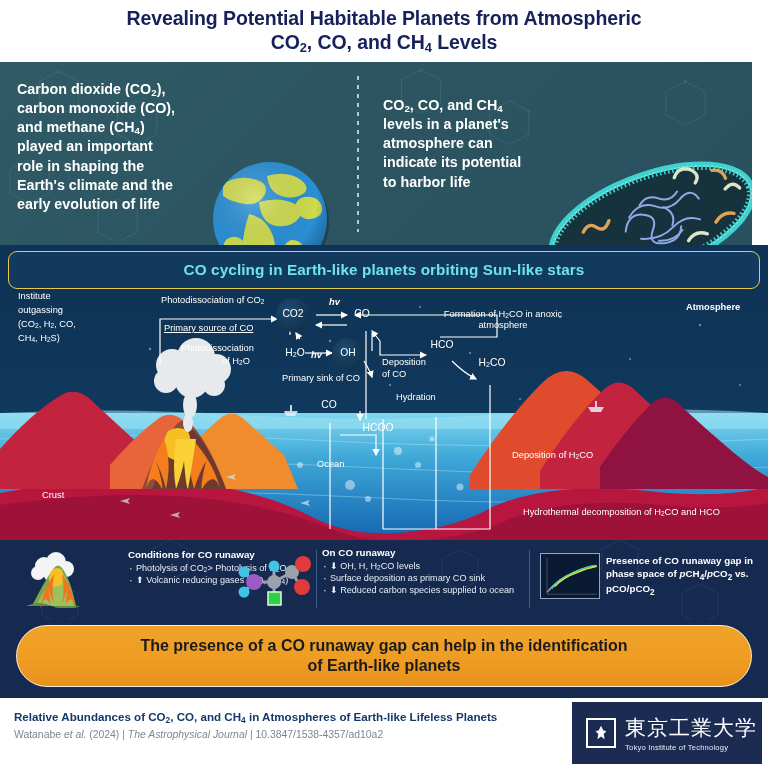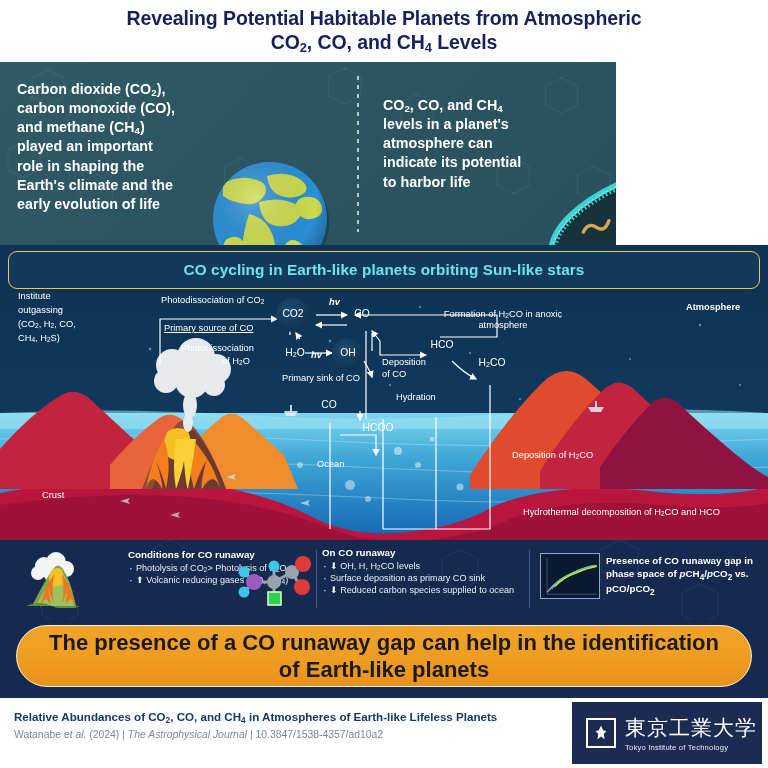--- a/index.html
+++ b/index.html
@@ -16,21 +16,21 @@
     background:#ffffff; display:flex; align-items:center; justify-content:center;
   }
   .title-text {
     text-align:center; color:#16205a; font-weight:bold; font-size:19.5px;
     line-height:1.22; letter-spacing:-0.1px;
   }
   .title-text sub { font-size:0.66em; vertical-align:-0.22em; }
 
   
   .intro-band {
-    position:absolute; left:0; top:62px; width:616px; height:183px;
+    position:absolute; left:0; top:62px; width:752px; height:183px;
     background:linear-gradient(135deg,#2f5a66 0%,#2c5561 40%,#29505e 100%);
     overflow:hidden;
   }
   .hexpattern {
     position:absolute; inset:0; opacity:0.16;
   }
   .divider-dots {
     position:absolute; left:357px; top:14px; width:2px; height:156px;
     background:repeating-linear-gradient(to bottom,#cfe0e4 0 4px,transparent 4px 9px);
     opacity:.85;
@@ -94,21 +94,21 @@
     position:absolute; left:0; top:620px; width:768px; height:78px;
     background:#16294f;
   }
   .banner {
     position:absolute; left:16px; top:5px; width:736px; height:62px;
     border-radius:31px; border:1.6px solid #f6f0da;
     background:linear-gradient(180deg,#f0a32a 0%,#ef9c22 55%,#e8921c 100%);
     display:flex; align-items:center; justify-content:center;
   }
   .banner-text {
-    text-align:center; color:#1b1b1b; font-weight:bold; font-size:22px; line-height:1.24;
+    text-align:center; color:#1b1b1b; font-weight:bold; font-size:16px; line-height:1.24;
   }
 
   
   .footer {
     position:absolute; left:0; top:698px; width:768px; height:70px;
     background:#ffffff;
   }
   .footer-title {
     position:absolute; left:14px; top:12px;
     color:#14386a; font-weight:bold; font-size:11.6px;

